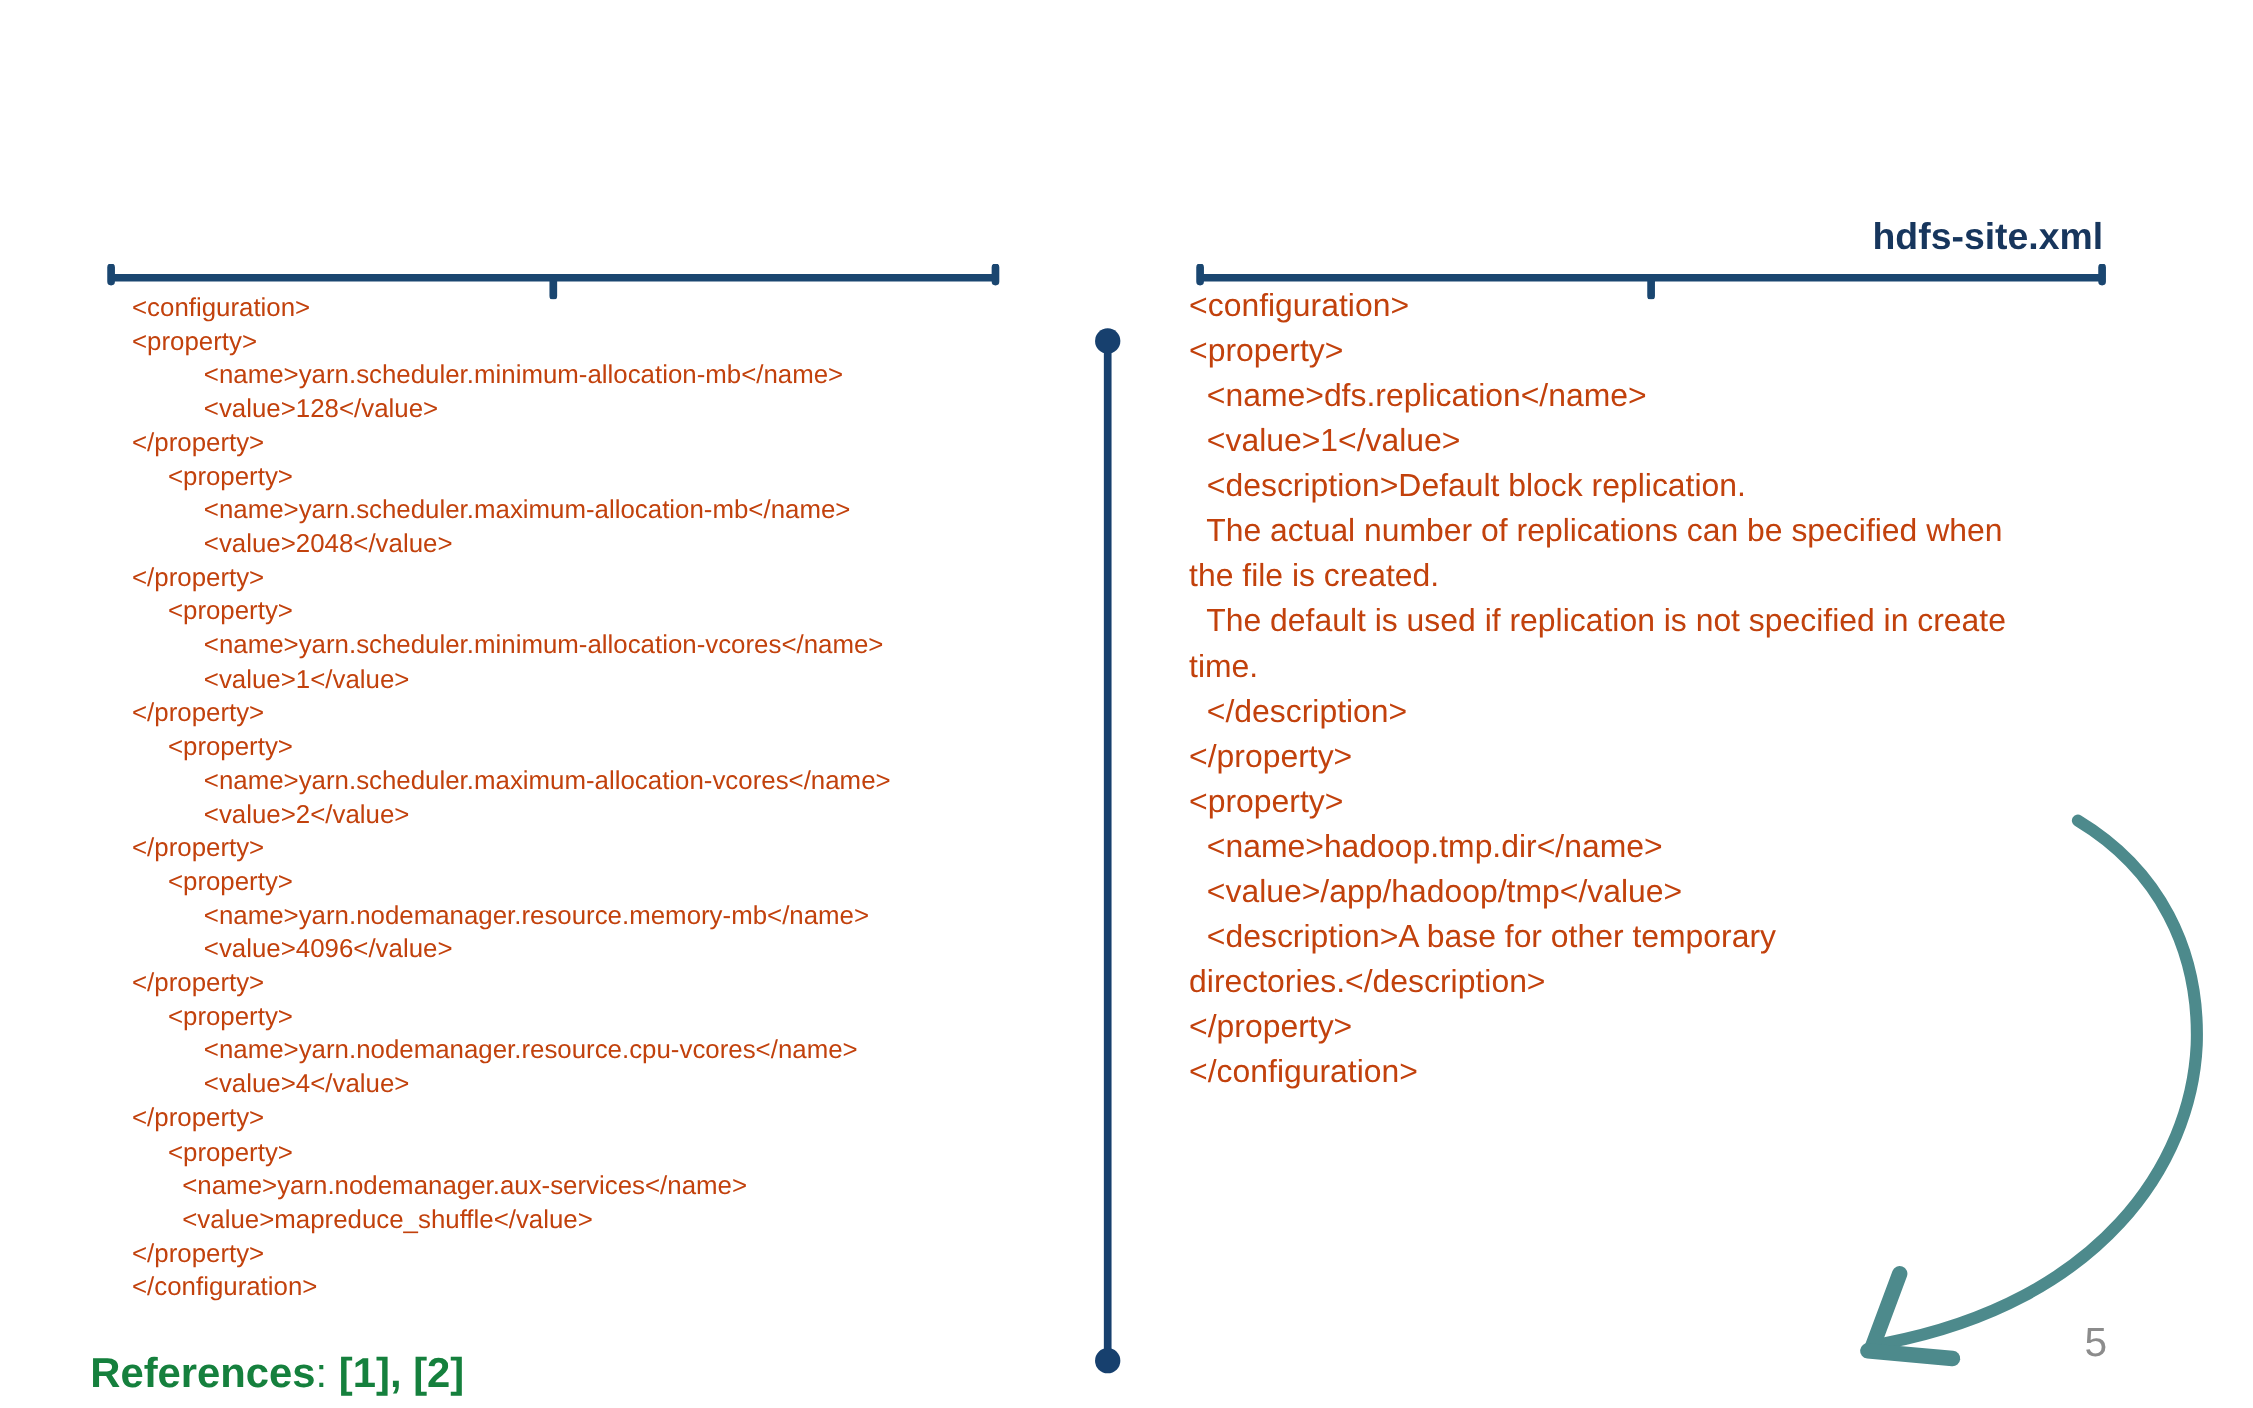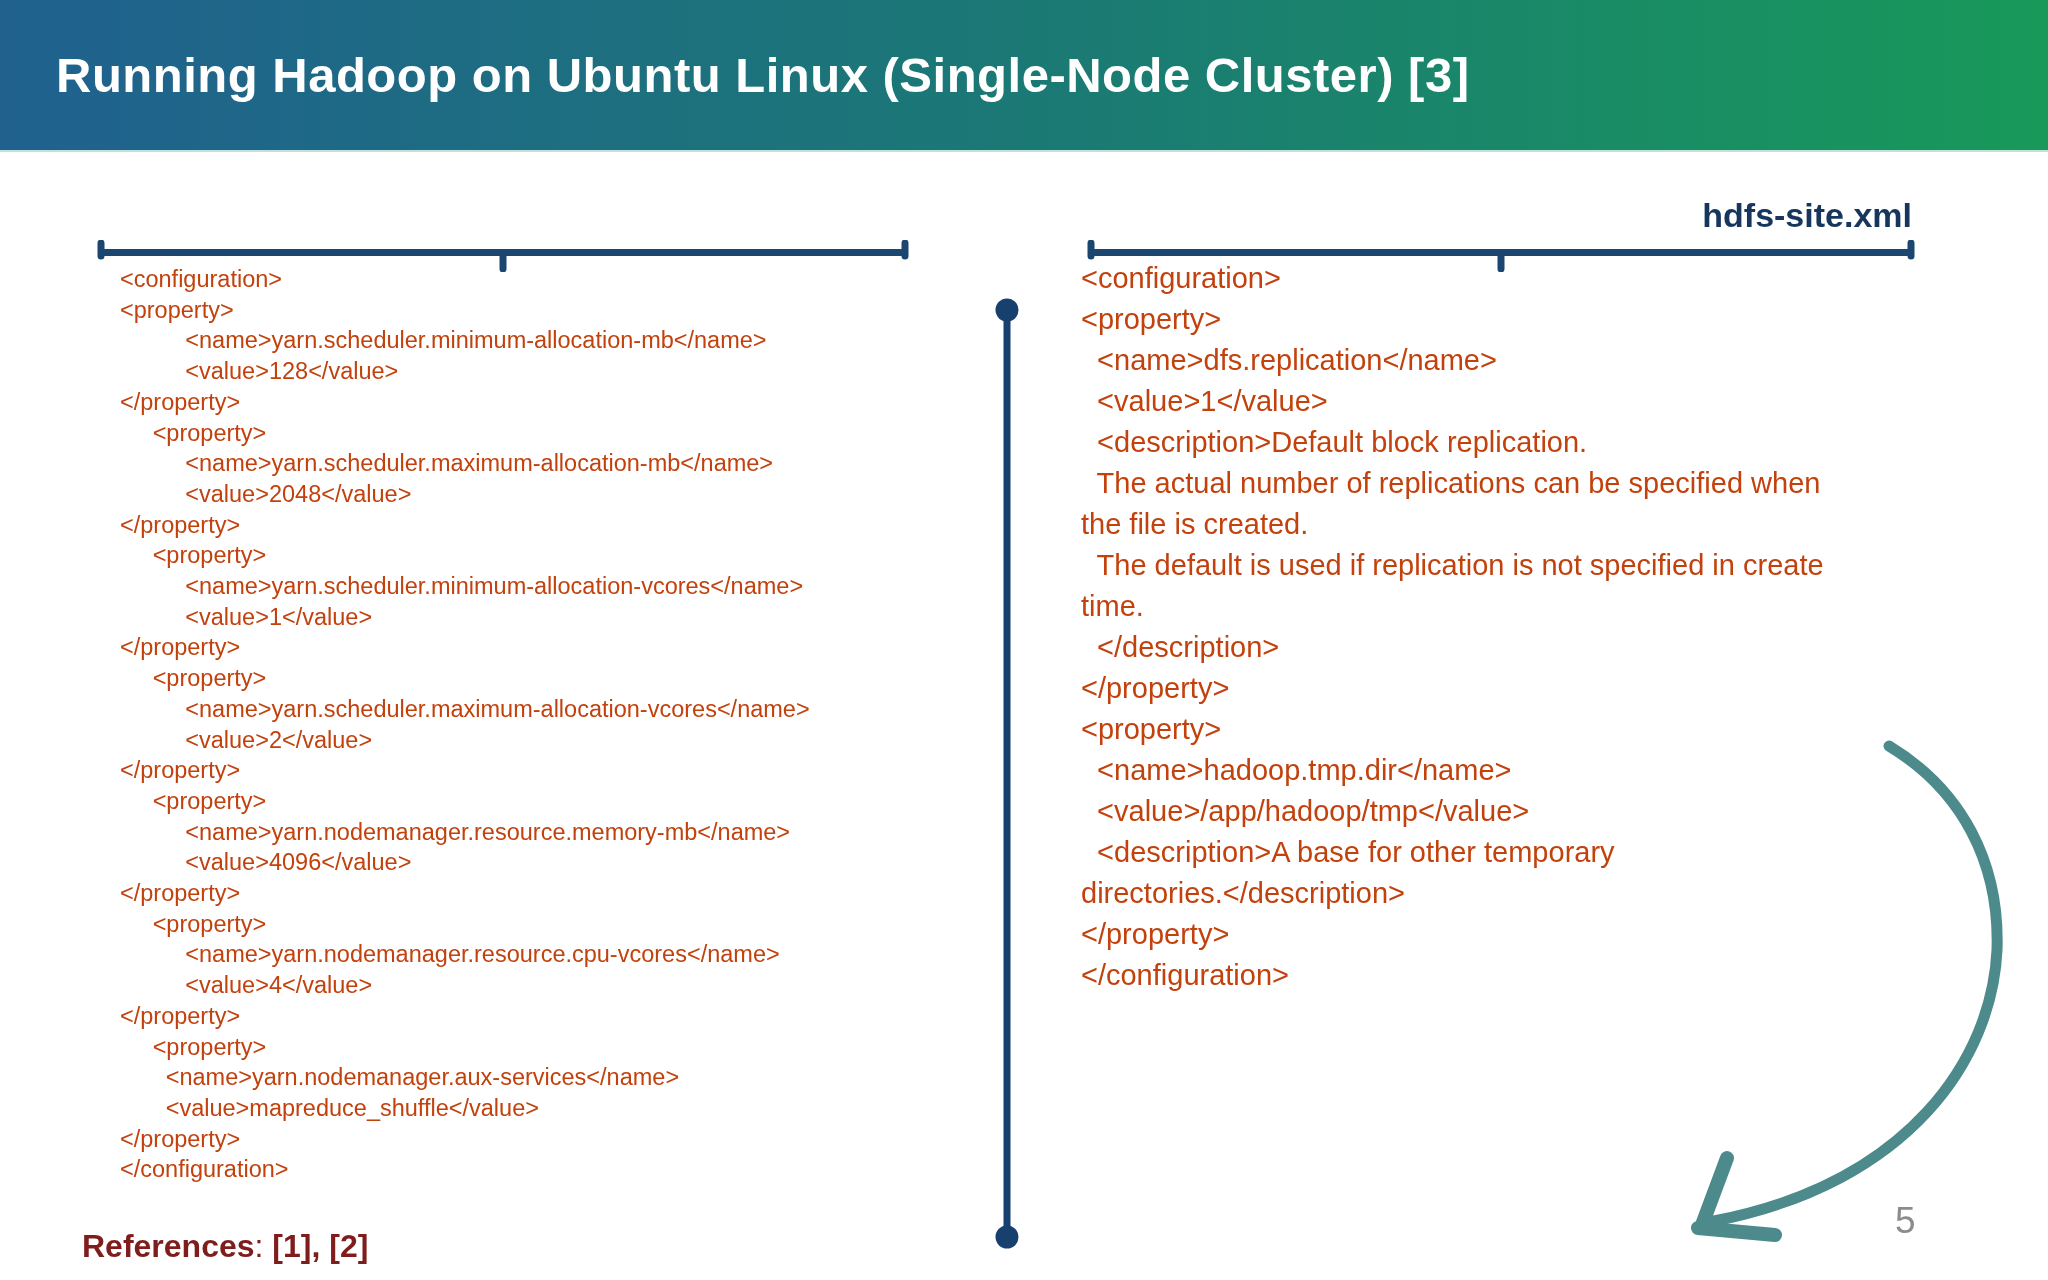--- a/index.html
+++ b/index.html
@@ -45,36 +45,33 @@
 
   
   .divider { position: absolute; left: 994px; top: 297px; width: 26px; height: 954px; }
 
   
   .arrow { position: absolute; left: 1680px; top: 728px; width: 345px; height: 540px; }
 
   
   .references {
     position: absolute; left: 82px; top: 1228px;
-    font-size: 32px; color: #7f1d1d; white-space: pre;
+    font-size: 38px; color: #15803d; white-space: pre;
   }
   .references .bold { font-weight: bold; }
   .page-number {
     position: absolute; left: 1895px; top: 1200px;
     font-size: 37px; color: #8c8c8c;
   }
 </style>
 </head>
 <body>
 
 <div class="slide">
 
-  <header class="header">
-    <h1 class="header-title">Running Hadoop on Ubuntu Linux (Single-Node Cluster) [3]</h1>
-  </header>
 
   <svg class="bracket left" viewBox="0 0 812 32" preserveAspectRatio="none">
     <path d="M4 3 L4 16 M4 12.5 L808 12.5 M808 3 L808 16 M406 12.5 L406 29" fill="none" stroke="#1a4670" stroke-width="7" stroke-linecap="round"></path>
   </svg>
   <div class="code code-left"><div class="code-line">&lt;configuration&gt;</div><div class="code-line">&lt;property&gt;</div><div class="code-line">          &lt;name&gt;yarn.scheduler.minimum-allocation-mb&lt;/name&gt;</div><div class="code-line">          &lt;value&gt;128&lt;/value&gt;</div><div class="code-line">&lt;/property&gt;</div><div class="code-line">     &lt;property&gt;</div><div class="code-line">          &lt;name&gt;yarn.scheduler.maximum-allocation-mb&lt;/name&gt;</div><div class="code-line">          &lt;value&gt;2048&lt;/value&gt;</div><div class="code-line">&lt;/property&gt;</div><div class="code-line">     &lt;property&gt;</div><div class="code-line">          &lt;name&gt;yarn.scheduler.minimum-allocation-vcores&lt;/name&gt;</div><div class="code-line">          &lt;value&gt;1&lt;/value&gt;</div><div class="code-line">&lt;/property&gt;</div><div class="code-line">     &lt;property&gt;</div><div class="code-line">          &lt;name&gt;yarn.scheduler.maximum-allocation-vcores&lt;/name&gt;</div><div class="code-line">          &lt;value&gt;2&lt;/value&gt;</div><div class="code-line">&lt;/property&gt;</div><div class="code-line">     &lt;property&gt;</div><div class="code-line">          &lt;name&gt;yarn.nodemanager.resource.memory-mb&lt;/name&gt;</div><div class="code-line">          &lt;value&gt;4096&lt;/value&gt;</div><div class="code-line">&lt;/property&gt;</div><div class="code-line">     &lt;property&gt;</div><div class="code-line">          &lt;name&gt;yarn.nodemanager.resource.cpu-vcores&lt;/name&gt;</div><div class="code-line">          &lt;value&gt;4&lt;/value&gt;</div><div class="code-line">&lt;/property&gt;</div><div class="code-line">     &lt;property&gt;</div><div class="code-line">       &lt;name&gt;yarn.nodemanager.aux-services&lt;/name&gt;</div><div class="code-line">       &lt;value&gt;mapreduce_shuffle&lt;/value&gt;</div><div class="code-line">&lt;/property&gt;</div><div class="code-line">&lt;/configuration&gt;</div></div>
 
   <h2 class="panel-title right">hdfs-site.xml</h2>
   <svg class="bracket right" viewBox="0 0 828 32" preserveAspectRatio="none">
     <path d="M4 3 L4 16 M4 12.5 L824 12.5 M824 3 L824 16 M414 12.5 L414 29" fill="none" stroke="#1a4670" stroke-width="7" stroke-linecap="round"></path>
   </svg>

